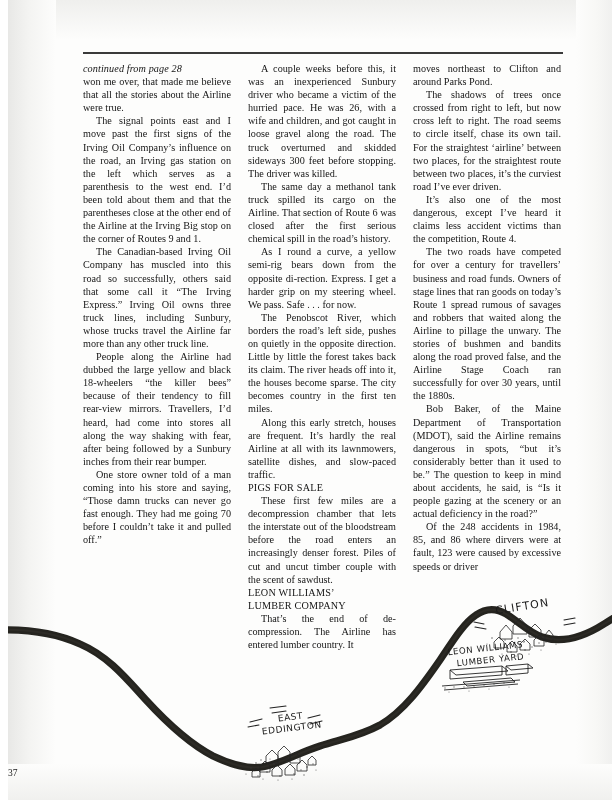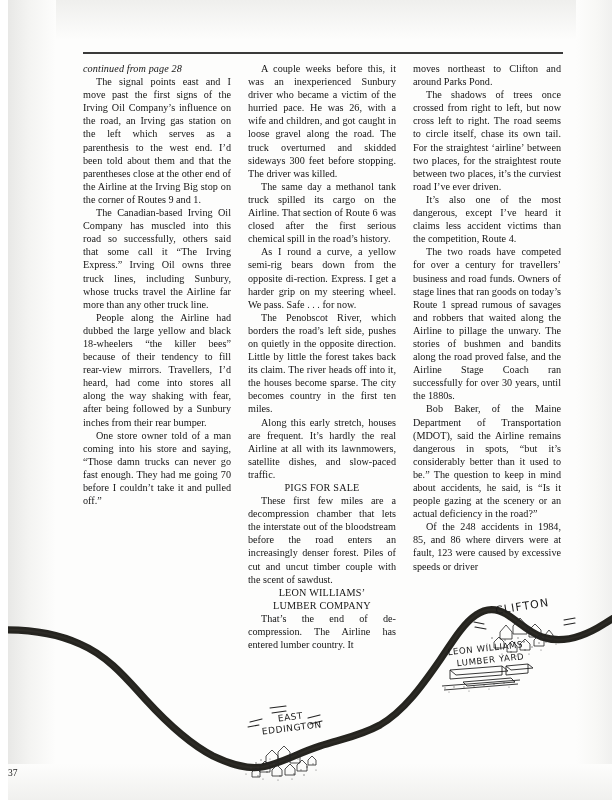--- a/index.html
+++ b/index.html
@@ -69,21 +69,20 @@
     text-indent: 13px;
   }
   .column p.noindent { text-indent: 0; }
   .column p.contd {
     font-style: italic;
     text-indent: 0;
     letter-spacing: 0.1px;
   }
   .column p.center-head {
     text-indent: 0;
-    text-align: center;
     letter-spacing: 0.2px;
   }
 
   
   #map {
     position: absolute;
     left: 0;
     top: 560px;
     width: 612px;
     height: 240px;
@@ -134,20 +133,21 @@
   <div id="scan-left"></div>
   <div id="scan-right"></div>
   <div id="scan-bottom"></div>
 
   <div id="rule"></div>
 
   <div id="columns">
 
     <div class="column">
       <p class="contd">continued from page 28</p>
+      <p class="noindent">won me over, that made me believe that all the stories about the Airline were true.</p>
       <p>The signal points east and I move past the first signs of the Irving Oil Company’s influence on the road, an Irving gas station on the left which serves as a parenthesis to the west end. I’d been told about them and that the parentheses close at the other end of the Airline at the Irving Big stop on the corner of Routes 9 and 1.</p>
       <p>The Canadian-based Irving Oil Company has muscled into this road so successfully, others said that some call it “The Irving Express.” Irving Oil owns three truck lines, including Sunbury, whose trucks travel the Airline far more than any other truck line.</p>
       <p>People along the Airline had dubbed the large yellow and black 18-wheelers “the killer bees” because of their tendency to fill rear-view mirrors. Travellers, I’d heard, had come into stores all along the way shaking with fear, after being followed by a Sunbury inches from their rear bumper.</p>
       <p>One store owner told of a man coming into his store and saying, “Those damn trucks can never go fast enough. They had me going 70 before I couldn’t take it and pulled off.”</p>
     </div>
 
     <div class="column">
       <p>A couple weeks before this, it was an inexperienced Sunbury driver who became a victim of the hurried pace. He was 26, with a wife and children, and got caught in loose gravel along the road. The truck overturned and skidded sideways 300 feet before stopping. The driver was killed.</p>
       <p>The same day a methanol tank truck spilled its cargo on the Airline. That section of Route 6 was closed after the first serious chemical spill in the road’s history.</p>
       <p>As I round a curve, a yellow semi-rig bears down from the opposite di-rection. Express. I get a harder grip on my steering wheel. We pass. Safe . . . for now.</p>

